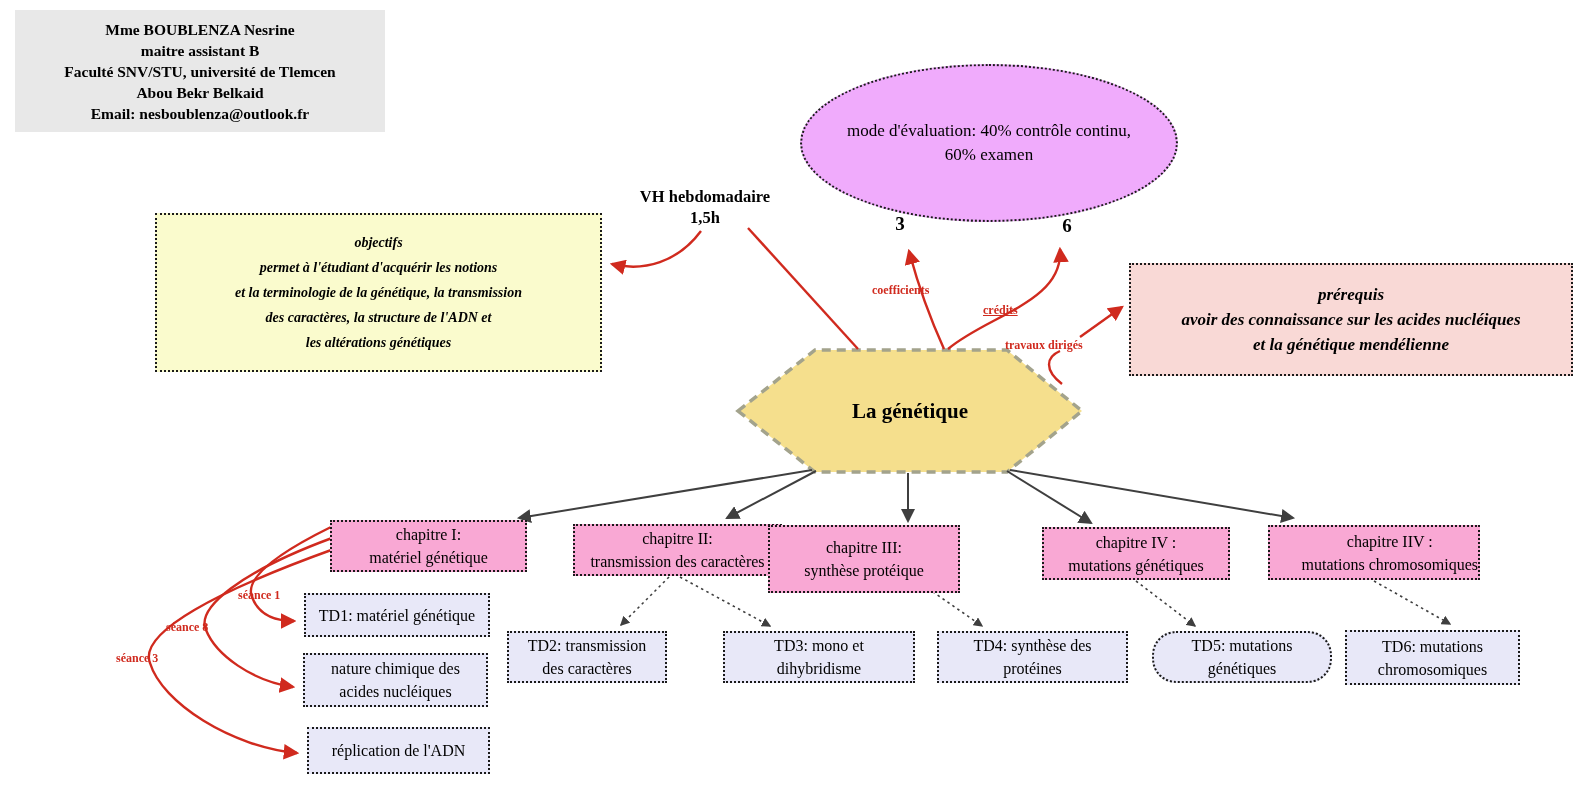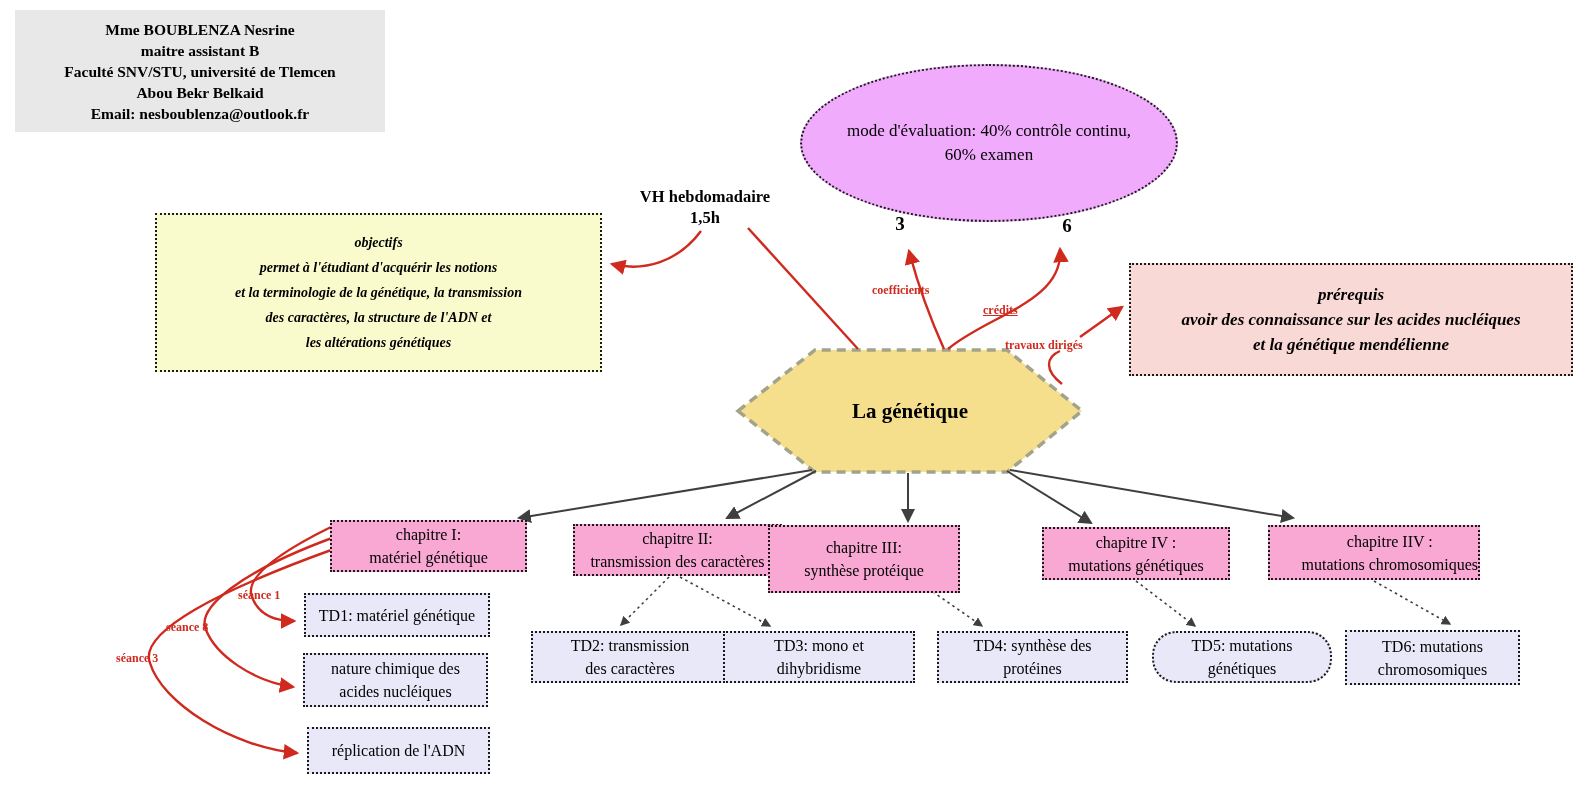--- a/index.html
+++ b/index.html
@@ -45,21 +45,21 @@
     font-size:16px;line-height:23px;}
   #chapter-1{left:330px;top:520px;width:197px;height:52px;}
   #chapter-2{left:573px;top:524px;width:209px;height:52px;}
   #chapter-3{left:768px;top:525px;width:192px;height:68px;}
   #chapter-4{left:1042px;top:527px;width:188px;height:53px;}
   #chapter-5{left:1268px;top:525px;width:212px;height:55px;justify-content:flex-end;}
   
   .td-box{background:#e8e8f8;border:2px dotted #1a1a1a;box-sizing:border-box;
     font-size:16px;line-height:23px;}
   #td-1{left:304px;top:593px;width:186px;height:44px;}
-  #td-2{left:531px;top:631px;width:198px;height:52px;}
+  #td-2{left:507px;top:631px;width:160px;height:52px;}
   #td-3{left:723px;top:631px;width:192px;height:52px;}
   #td-4{left:937px;top:631px;width:191px;height:52px;}
   #td-5{left:1152px;top:631px;width:180px;height:52px;border-radius:24px;}
   #td-6{left:1345px;top:630px;width:175px;height:55px;}
   #topic-1{left:303px;top:653px;width:185px;height:54px;}
   #topic-2{left:307px;top:727px;width:183px;height:47px;}
 </style>
 </head>
 <body>
 

